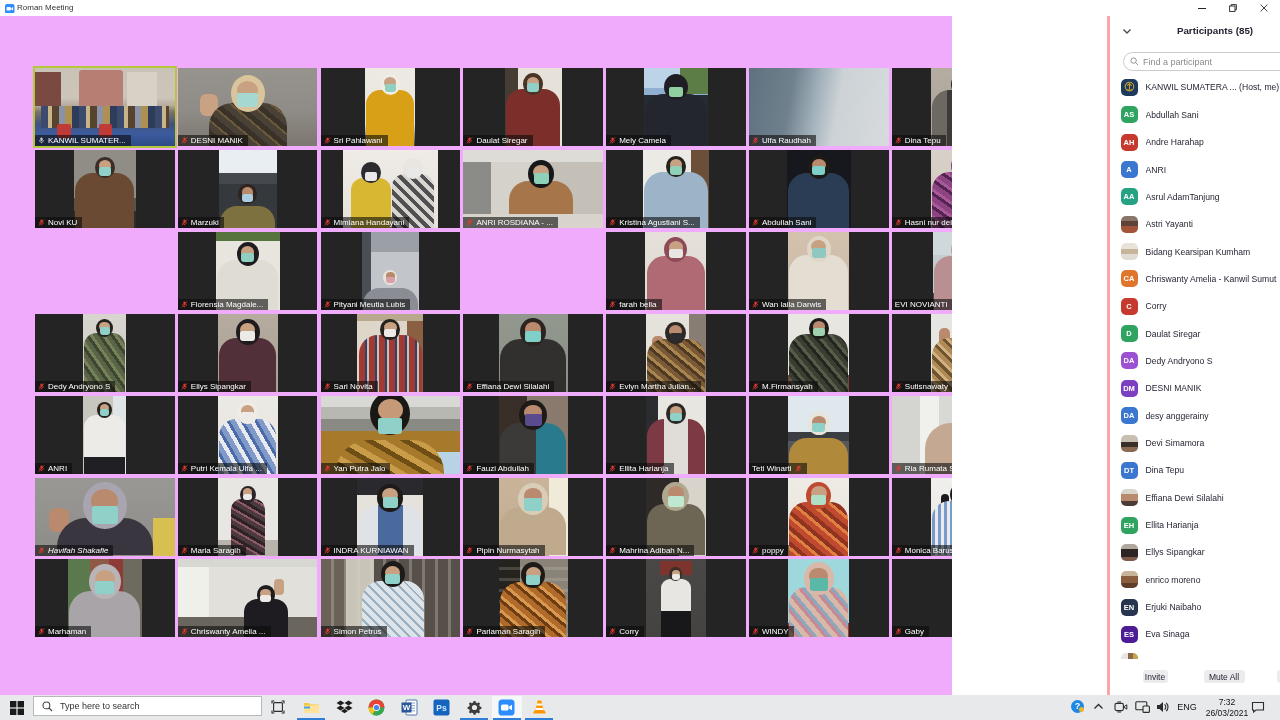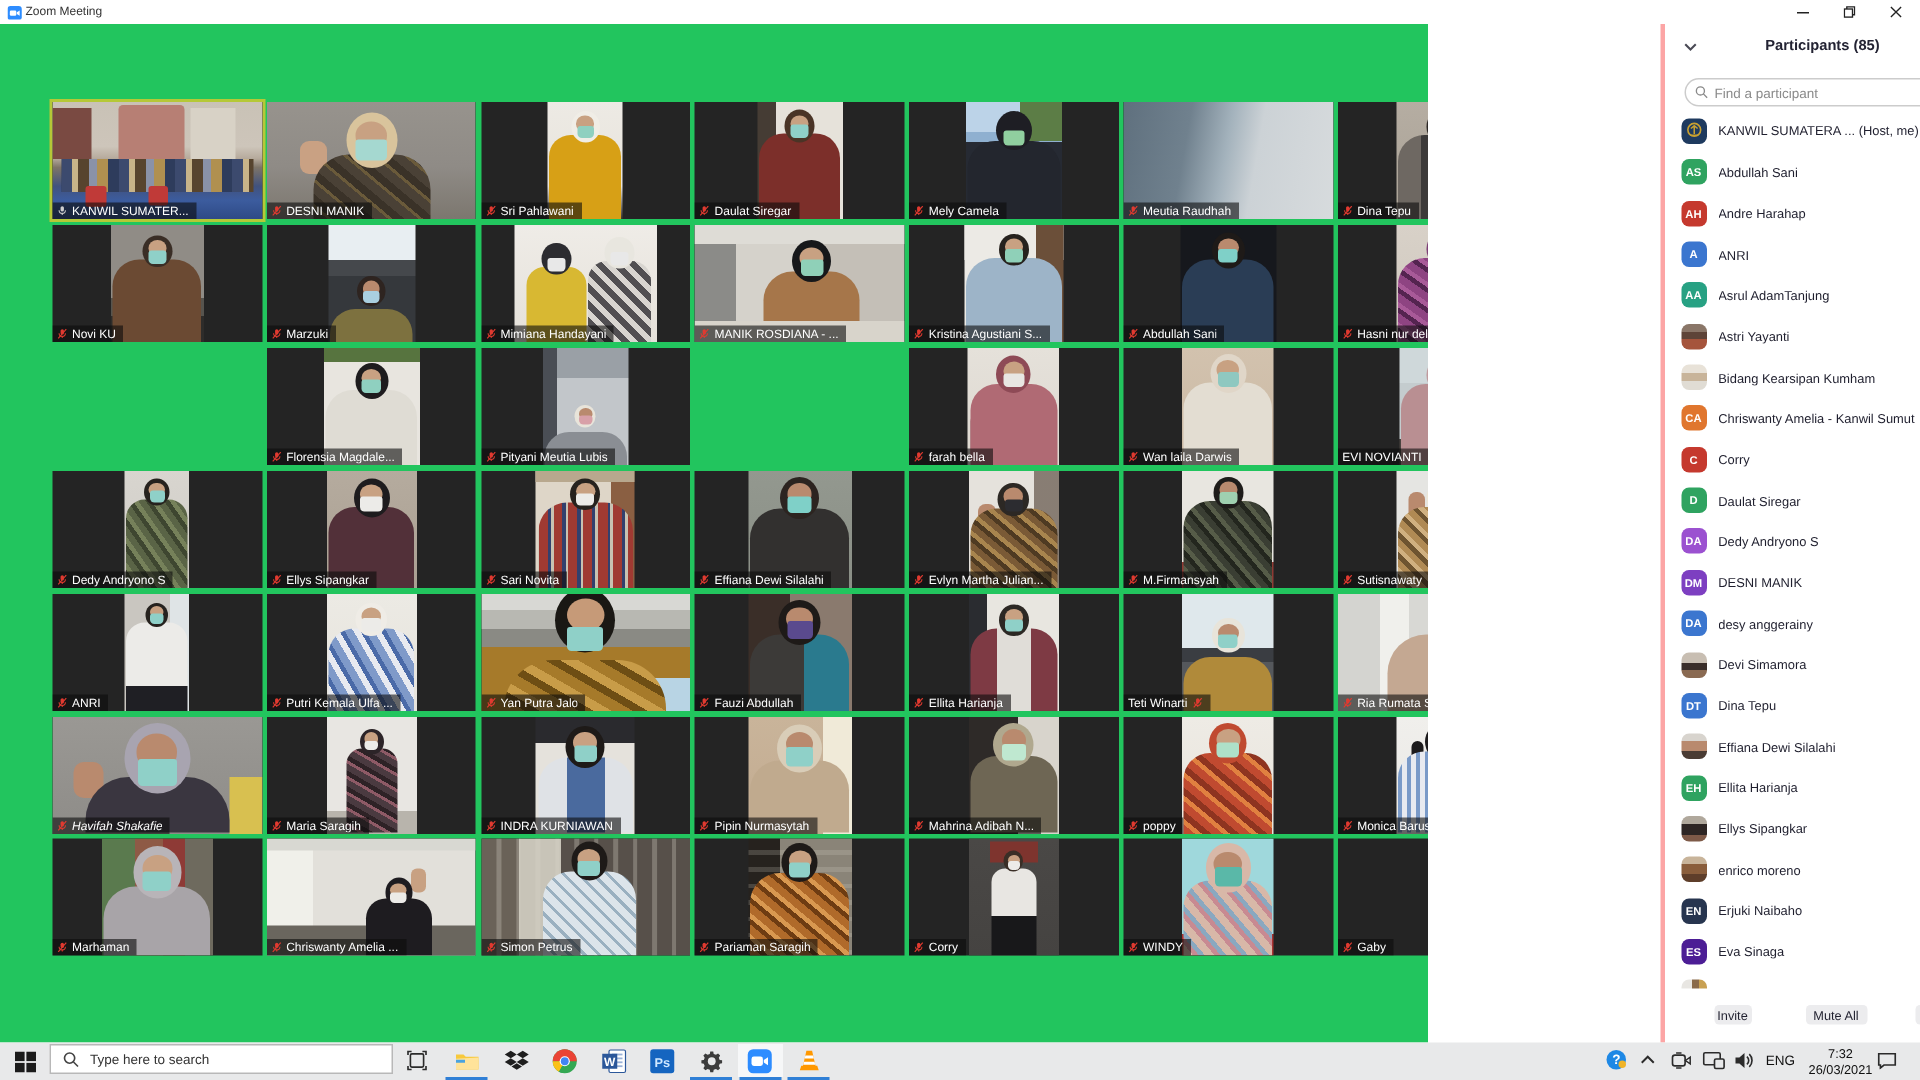--- a/index.html
+++ b/index.html
@@ -1,16 +1,16 @@
 <!DOCTYPE html>
 <html><head><meta charset="utf-8"><style>
 *{margin:0;padding:0;box-sizing:border-box}
 body{width:1280px;height:720px;font-family:"Liberation Sans",sans-serif;overflow:hidden;position:relative;background:#fff}
 .titlebar{position:absolute;left:0;top:0;width:1280px;height:16px;background:#fff}
-.main{position:absolute;left:0;top:16px;width:952px;height:679px;background:#22c55e;overflow:hidden}
+.main{position:absolute;left:0;top:16px;width:952px;height:679px;background:#f0abfc;overflow:hidden}
 .tile{position:absolute;width:139.6px;height:78px;background:#242424;overflow:hidden}
 .vid{position:absolute;top:0;height:78px;overflow:hidden}
 .vid i{position:absolute;display:block}
 .lbl{position:absolute;left:0;bottom:0;height:11px;background:rgba(12,12,12,.6);display:flex;align-items:center;padding:0 5px 0 3px;gap:3px;max-width:136px}
 .lbl span{color:#fff;font-size:8px;white-space:nowrap;overflow:hidden}
 .panel{position:absolute;left:1107px;top:16px;width:213px;height:679px;background:#fff;border-left:3px solid #fca5a5}
 .ptitle{position:absolute;top:9px;width:100%;text-align:center;font-size:9.8px;font-weight:bold;color:#232333}
 .search{position:absolute;left:13px;top:36px;width:188px;height:19px;border:1px solid #ccc;border-radius:9.5px;display:flex;align-items:center;padding:0 6px;gap:4px}
 .search span{color:#8a8a8a;font-size:9px}
 .prow{position:absolute;left:0;width:213px;height:27.4px;display:flex;align-items:center;padding-left:10.5px}
@@ -20,21 +20,21 @@
 .pfoot{position:absolute;left:0;bottom:0;width:213px;height:36px;background:#fff}
 .btn{position:absolute;top:11px;height:13px;background:#ececee;border-radius:3px;font-size:8.5px;color:#1f1f2e;display:flex;align-items:center;justify-content:center}
 .taskbar{position:absolute;left:0;top:695px;width:1280px;height:25px;background:#e8e9ea}
 </style></head><body>
 <div class="titlebar">
   <svg style="position:absolute;left:5px;top:3.5px" width="9.5" height="9.5" viewBox="0 0 11 11">
     <rect width="11" height="11" rx="2.4" fill="#2d8cff"></rect>
     <rect x="1.8" y="3.4" width="5" height="4.2" rx="1" fill="#fff"></rect>
     <path d="M7.2 4.8 L9.4 3.5 V7.5 L7.2 6.2 Z" fill="#fff"></path>
     </svg>
-  <span style="position:absolute;left:17px;top:3px;font-size:8px;color:#333">Zoom Meeting</span>
+  <span style="position:absolute;left:17px;top:3px;font-size:8px;color:#333">Roman Meeting</span>
   <div style="position:absolute;left:1198px;top:8px;width:8px;height:1.2px;background:#222"></div>
   <svg style="position:absolute;left:1229px;top:4px" width="8" height="8" viewBox="0 0 8 8">
     <rect x="0.6" y="2" width="5.4" height="5.4" fill="none" stroke="#222" stroke-width="0.9"></rect>
     <path d="M2.2 2 V0.6 H7.4 V5.8 H6" fill="none" stroke="#222" stroke-width="0.9"></path>
     </svg>
   <svg style="position:absolute;left:1260px;top:4px" width="8" height="8" viewBox="0 0 8 8">
     <path d="M0.6 0.6 L7.4 7.4 M7.4 0.6 L0.6 7.4" stroke="#222" stroke-width="0.9"></path>
     </svg>
 </div>
 <div class="main">
@@ -127,21 +127,21 @@
     </div>
 <div class="tile" style="left:749.0px;top:52.0px;">
       <div class="vid" style="left:0;width:139.6px;background:linear-gradient(100deg,#5f707e 0%,#70818e 30%,#a3b2bc 48%,#ccd2d6 62%,#d7dbdd 100%)"></div>
       <div class="lbl">
         <svg width="7" height="7" viewBox="0 0 10 10" style="flex:none">
           <rect x="3.4" y="0.6" width="3.2" height="5.2" rx="1.6" fill="#e03a30"></rect>
           <path d="M2 4.5 a3 3 0 0 0 6 0" fill="none" stroke="#e03a30" stroke-width="1"></path>
           <line x1="5" y1="7.5" x2="5" y2="9" stroke="#e03a30" stroke-width="1"></line>
           <line x1="1.2" y1="9.4" x2="8.8" y2="0.6" stroke="#e03a30" stroke-width="1.1"></line>
         </svg>
-        <span>Meutia Raudhah</span>
+        <span>Ulfa Raudhah</span>
       </div>
     </div>
 <div class="tile" style="left:891.8px;top:52.0px;">
       <div class="vid" style="left:39.3px;width:61.0px;background:linear-gradient(180deg,#b5ada2 0%,#aaa296 100%)">
         <i style="left:26px;top:48px;width:10px;height:13px;background:#4a78b8;border-radius:1px"></i>
         <i style="left:1.2px;top:22.2px;width:58.6px;height:55.8px;background:linear-gradient(90deg,#6e6862 0 26%,#3c3a39 26% 74%,#6e6862 74% 100%);border-radius:17.6px 17.6px 0 0"></i>
         <i style="left:20.0px;top:5.0px;width:21.0px;height:22.7px;background:#2c2826;border-radius:50%"></i>
         <i style="left:24.0px;top:8.8px;width:13.0px;height:11.6px;background:#b98a6e;border-radius:50%"></i>
         <i style="left:24.2px;top:15.9px;width:12.6px;height:8.8px;background:#9fd6c8;border-radius:2px 2px 3px 3px"></i>
       </div>
@@ -216,21 +216,21 @@
         <i style="left:70.2px;top:23.5px;width:15.6px;height:10.9px;background:#8fd0b8;border-radius:2px 2px 3px 3px"></i>
         <i style="left:0;top:64px;width:139.6px;height:14px;background:#d8d4cb"></i>
       </div>
       <div class="lbl">
         <svg width="7" height="7" viewBox="0 0 10 10" style="flex:none">
           <rect x="3.4" y="0.6" width="3.2" height="5.2" rx="1.6" fill="#e03a30"></rect>
           <path d="M2 4.5 a3 3 0 0 0 6 0" fill="none" stroke="#e03a30" stroke-width="1"></path>
           <line x1="5" y1="7.5" x2="5" y2="9" stroke="#e03a30" stroke-width="1"></line>
           <line x1="1.2" y1="9.4" x2="8.8" y2="0.6" stroke="#e03a30" stroke-width="1.1"></line>
         </svg>
-        <span>MANIK ROSDIANA - ...</span>
+        <span>ANRI ROSDIANA - ...</span>
       </div>
     </div>
 <div class="tile" style="left:606.2px;top:133.9px;">
       <div class="vid" style="left:36.8px;width:66.0px;background:linear-gradient(90deg,#eceae5 0 72%,#6b4f39 72% 100%),linear-gradient(180deg,#e8e6e1 0 30%,#0000 30%)">
         <i style="left:1.3px;top:22.4px;width:63.4px;height:55.6px;background:#9db4c8;border-radius:19.0px 19.0px 0 0"></i>
         <i style="left:23.0px;top:6.0px;width:20.0px;height:21.6px;background:#26221e;border-radius:50%"></i>
         <i style="left:26.8px;top:9.6px;width:12.4px;height:11.0px;background:#c8a182;border-radius:50%"></i>
         <i style="left:27.0px;top:16.4px;width:12.0px;height:8.4px;background:#8fd0b8;border-radius:2px 2px 3px 3px"></i>
       </div>
       <div class="lbl">

